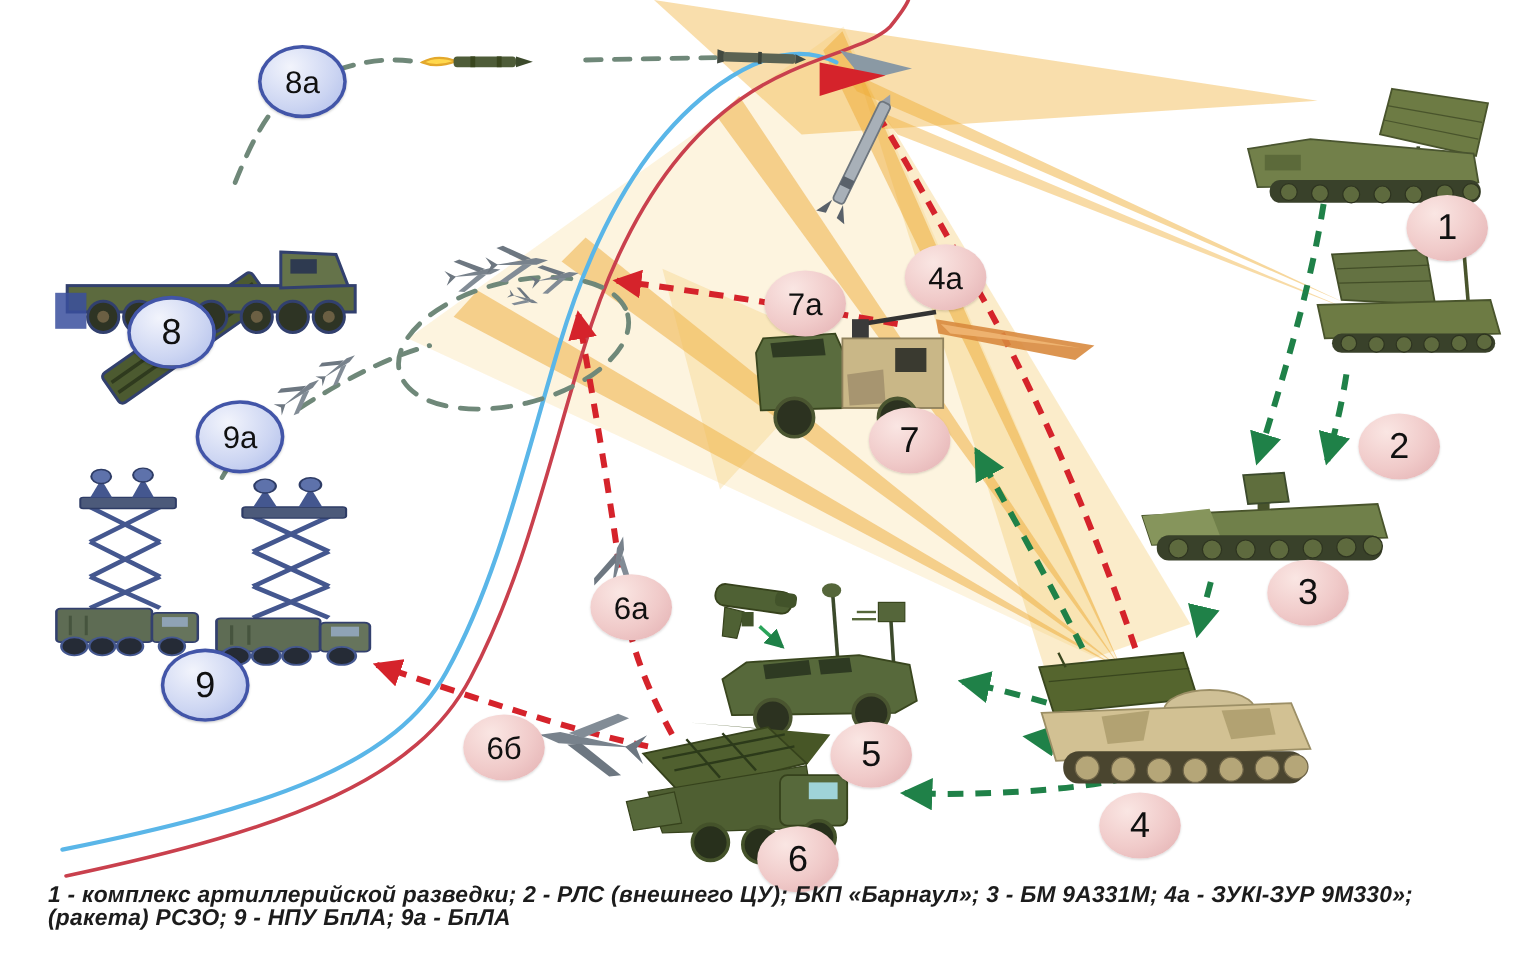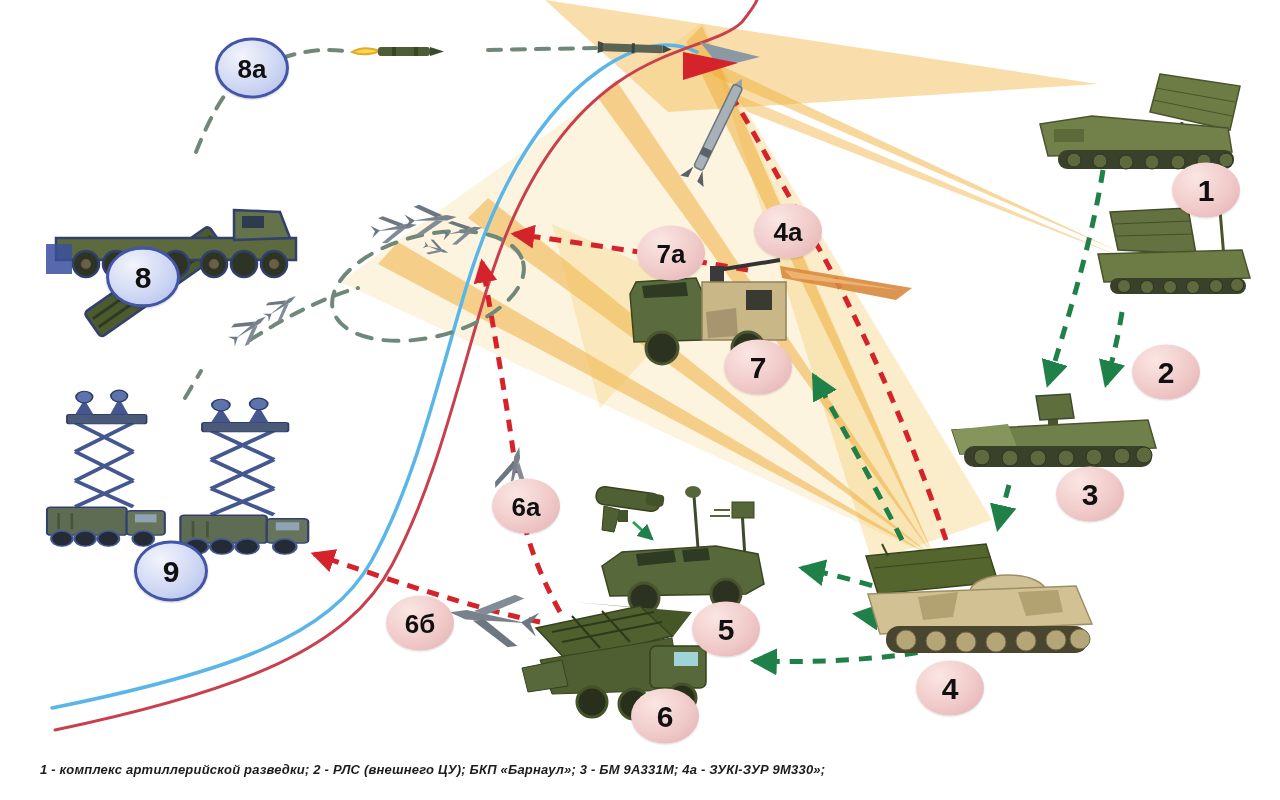--- a/index.html
+++ b/index.html
@@ -2,29 +2,29 @@
 <html><head>
 <meta charset="utf-8">
 <style>
   html,body{margin:0;padding:0;background:#fff;}
   #stage{position:relative;width:1280px;height:800px;background:#fff;overflow:hidden;
          font-family:"Liberation Sans",sans-serif;}
   #scene{position:absolute;left:0;top:0;}
   .badge{position:absolute;width:68px;height:55px;border-radius:50%;
          display:flex;align-items:center;justify-content:center;
          transform:translate(-50%,-50%);
-         font-weight:700;color:#101010;font-size:30px;line-height:1;
+         font-weight:400;color:#101010;font-size:30px;line-height:1;
          font-family:"Liberation Sans",sans-serif;text-align:right;}
   .badge.pink{background:radial-gradient(ellipse at 35% 28%, #fae6e3 0%, #f0cac9 55%, #e2aeb0 100%);
               box-shadow:0 1px 2px rgba(0,0,0,.15);}
   .badge.blue{background:radial-gradient(ellipse at 35% 28%, #f2f4fc 0%, #ccd5f2 60%, #aebcea 100%);
               border:3px solid #4255a8;box-shadow:0 1px 2px rgba(0,0,0,.2);}
   .badge.two{font-size:26px;}
-  #caption{position:absolute;left:40px;top:760px;width:1235px;
-           font-style:italic;font-weight:700;font-size:13px;line-height:19px;
+  #caption{position:absolute;left:40px;top:737px;width:1235px;
+           font-style:italic;font-weight:700;font-size:19px;line-height:19px;
            color:#1c1c1c;letter-spacing:.2px;}
   #caption div{white-space:nowrap;}
 </style>
 </head>
 <body>
 
 <div id="stage">
 
 <svg id="scene" width="1280" height="800" viewBox="0 0 1280 800">
   <defs>
@@ -324,18 +324,22 @@
     </div>
 <div class="badge blue" style="left:143px;top:277px">
       <span>8</span>
     </div>
 <div class="badge blue two" style="left:252px;top:68px">
       <span>8а</span>
     </div>
 <div class="badge blue" style="left:171px;top:571px">
       <span>9</span>
     </div>
+<div class="badge blue two" style="left:200px;top:364px">
+      <span>9а</span>
+    </div>
 
 <div id="caption">
   <div>1 - комплекс артиллерийской разведки; 2 - РЛС (внешнего ЦУ); БКП «Барнаул»; 3 - БМ 9А331М; 4а - ЗУКI-ЗУР 9М330»;</div>
+  <div>(ракета) РСЗО; 9 - НПУ БпЛА; 9а - БпЛА</div>
 </div>
 
 </div>
 
 </body></html>

